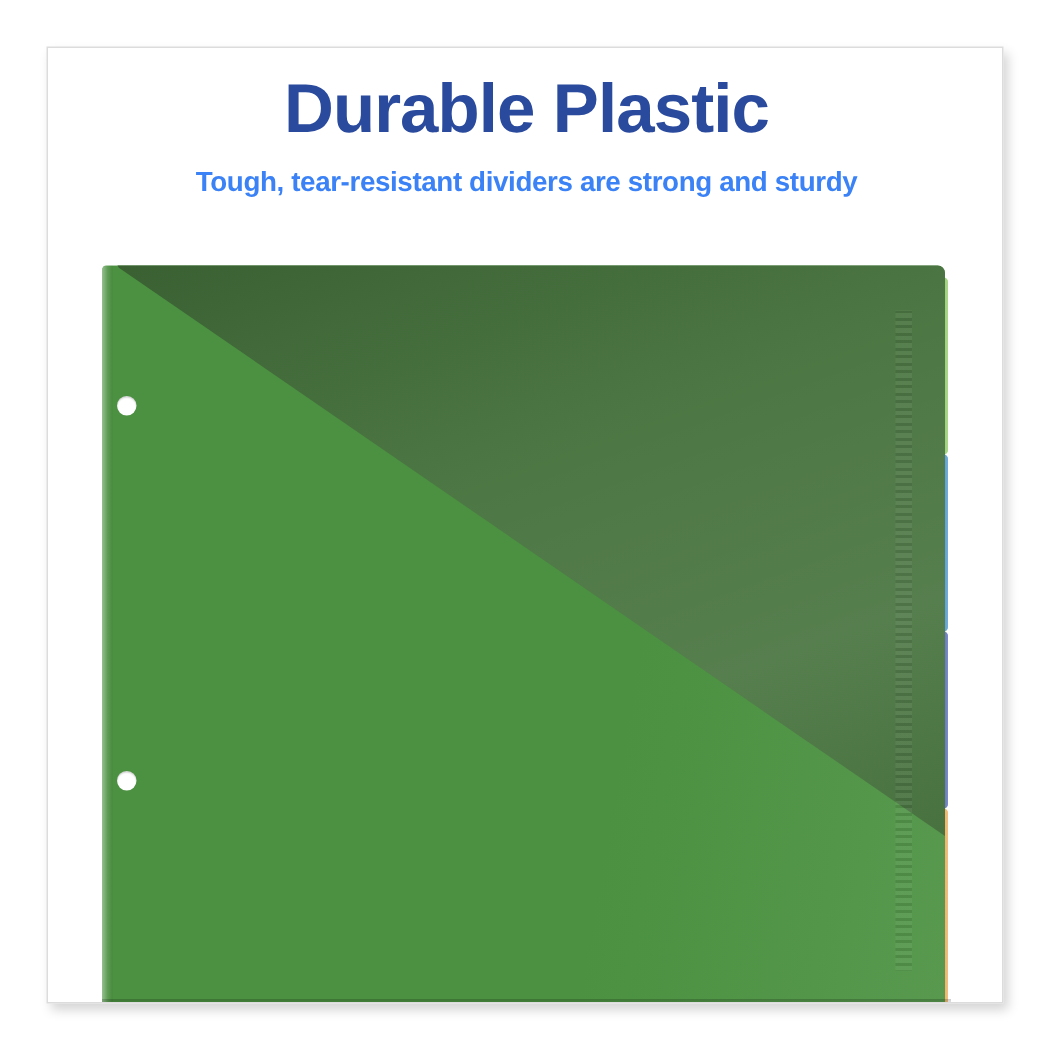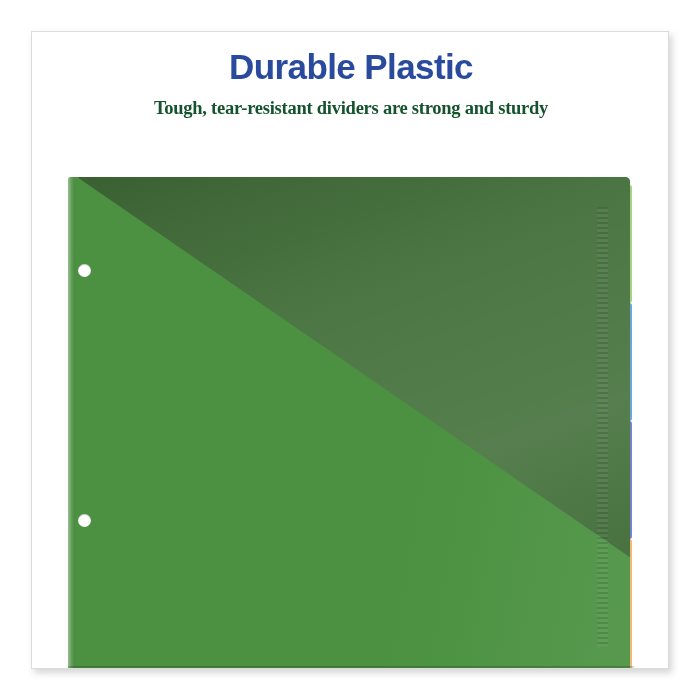--- a/index.html
+++ b/index.html
@@ -36,21 +36,21 @@
   
   #text-block {
     position: absolute;
     left: 0;
     top: 15px;
     width: 638px;
     text-align: center;
   }
 
   #headline {
-    font-size: 35px;
+    font-size: 46px;
     font-weight: bold;
     letter-spacing: -0.6px;
     line-height: 1.12;
     margin: 0;
     padding: 0;
   }
 
   #subline {
     font-size: 18.5px;
     font-weight: bold;
@@ -179,21 +179,21 @@
 </style>
 </head>
 <body>
 
 <div id="stage">
 
   <div id="card" style="background: rgb(255, 255, 255); border-color: rgb(220, 220, 220);">
 
     <div id="text-block">
       <h1 id="headline" style="color: rgb(42, 74, 158);">Durable Plastic</h1>
-      <p id="subline" style="color: #14532d; font-family: Liberation Serif, serif;">
+      <p id="subline" style="color: #3b82f6;">
         <span class="sub-line">Tough, tear-resistant dividers are strong and sturdy</span>
       </p>
     </div>
 
     <div id="photo">
 
       <div class="tab" id="tab-1" style="background: rgb(118, 189, 67);"></div>
       <div class="tab" id="tab-2" style="background: rgb(28, 122, 196);"></div>
       <div class="tab" id="tab-3" style="background: rgb(43, 67, 168);"></div>
       <div class="tab" id="tab-4" style="background: rgb(232, 149, 46);"></div>

